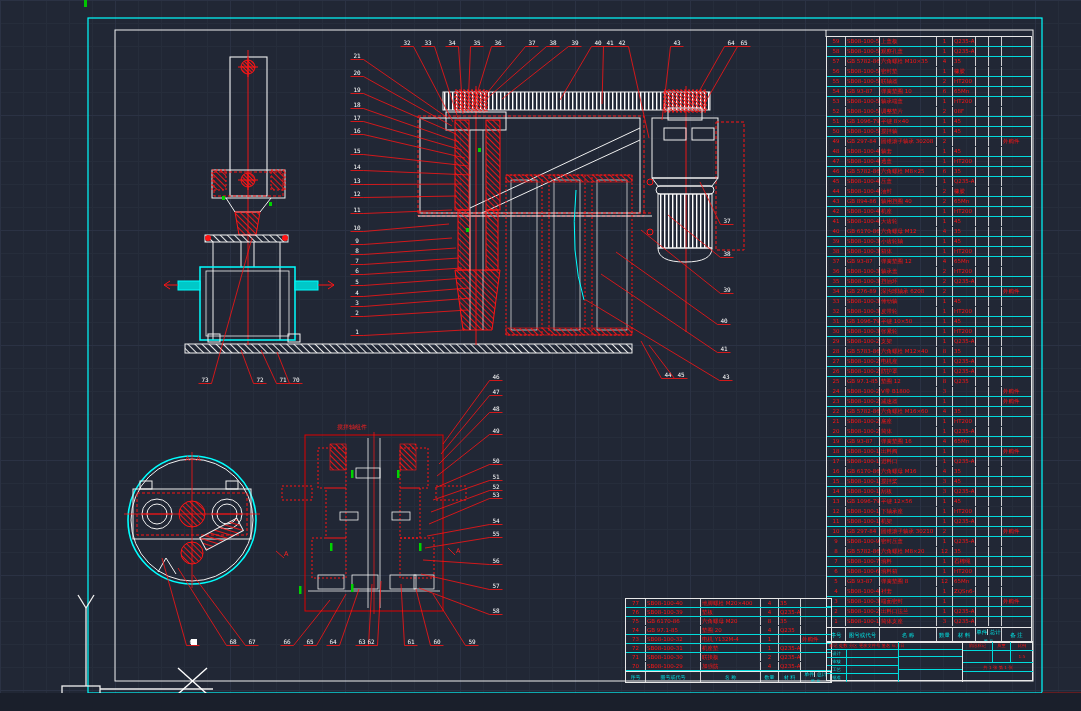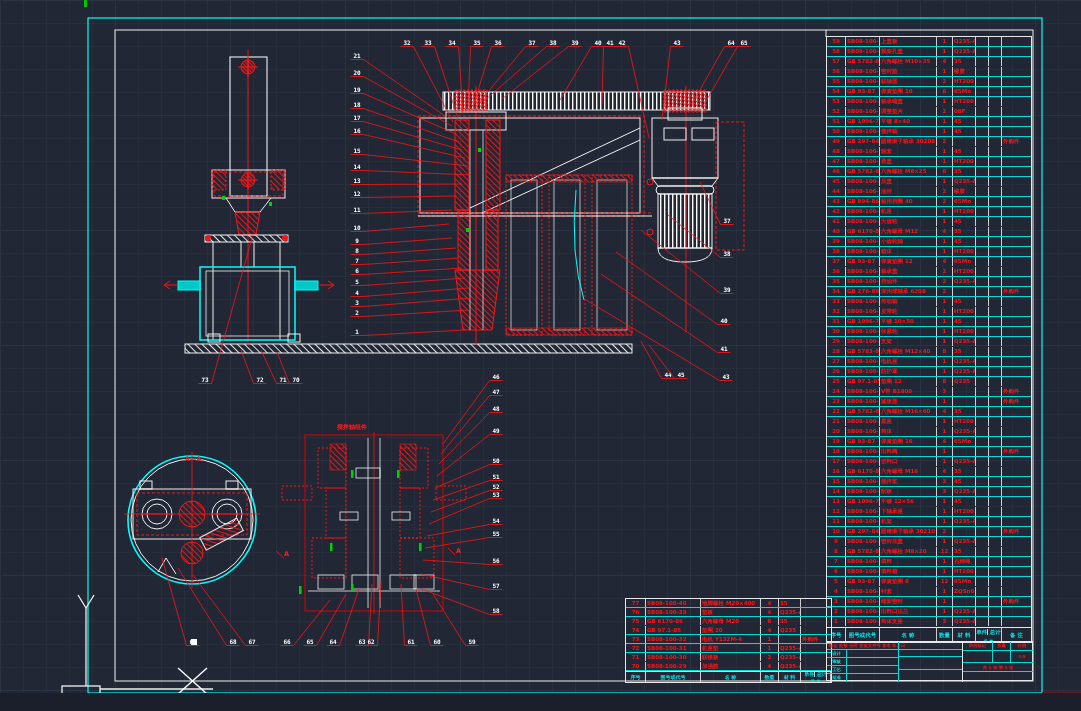--- a/index.html
+++ b/index.html
@@ -4,21 +4,21 @@
 <style>
   html,body{margin:0;padding:0;background:#1a1f2b;}
   #stage{position:relative;width:1081px;height:693px;overflow:hidden;
     background-color:#212735;
     background-image:
       linear-gradient(#2b3244 1px, transparent 1px),
       linear-gradient(90deg,#2b3244 1px, transparent 1px),
       linear-gradient(#262d3b 1px, transparent 1px),
       linear-gradient(90deg,#262d3b 1px, transparent 1px);
     background-size:115px 115px,115px 115px,23px 23px,23px 23px;
-    font-family:"DejaVu Sans",sans-serif;font-weight:bold;}
+    font-family:"DejaVu Sans",sans-serif;}
   svg text{font-family:"DejaVu Sans Mono",monospace;}
   .co{fill:#ffffff;font-size:6px;}
   .rt{fill:#ff2020;font-size:6.5px;font-family:"DejaVu Sans",sans-serif;}
   
   #bom-main{position:absolute;left:826px;top:36px;width:204px;border:1px solid #e8e8e8;box-sizing:content-box;}
   #bom-small{position:absolute;left:625px;top:598px;width:205px;border:1px solid #e8e8e8;}
   .br{display:grid;height:10px;box-sizing:border-box;overflow:hidden;border-bottom:1px solid transparent;}
   #bom-main .br{grid-template-columns:19px 34px 57px 16px 23px 13px 13px 1fr;}
   #bom-small .br{grid-template-columns:20px 55px 60px 18px 22px 1fr;height:9px;}
   .br.cs{border-bottom:1px solid #00dcdc;}

